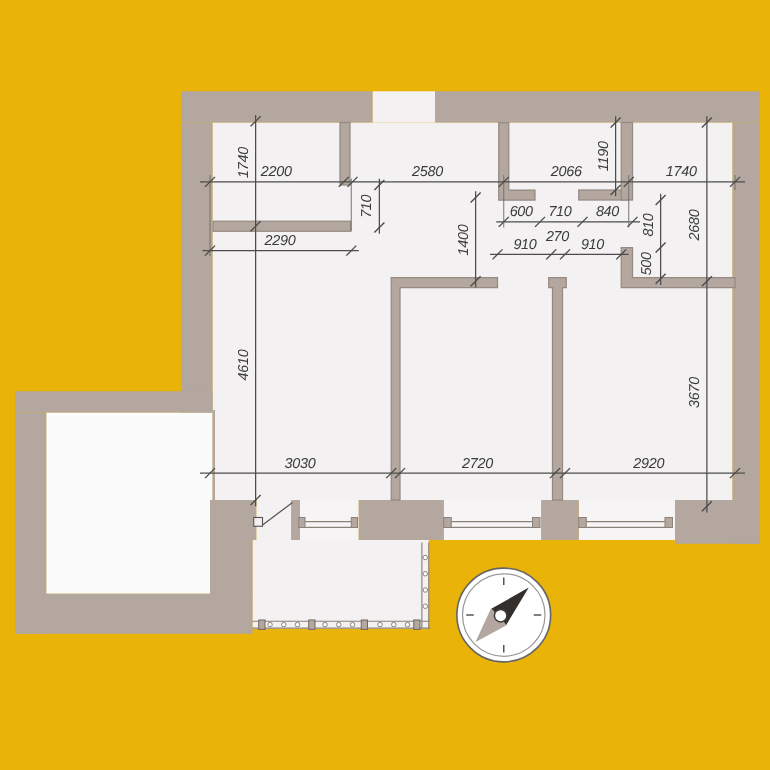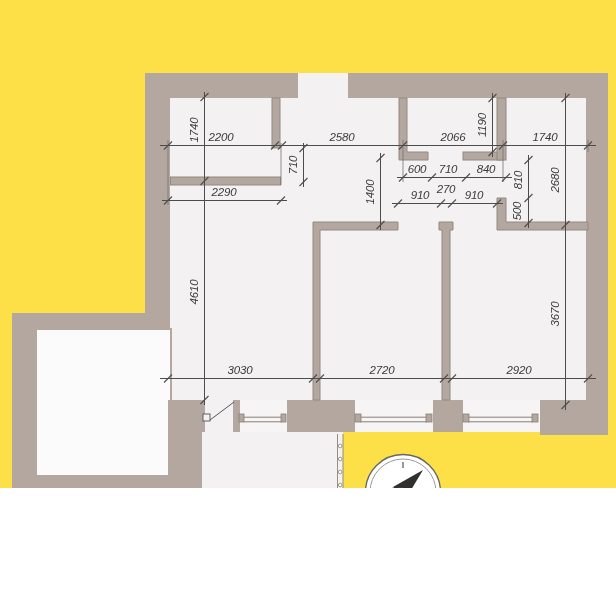--- a/index.html
+++ b/index.html
@@ -1,16 +1,16 @@
 <!DOCTYPE html>
 <html><head>
 <meta charset="utf-8">
 <style>
   html,body{margin:0;padding:0;background:#ffffff;}
-  .stage{position:relative;width:616px;height:488px;background:#fde047;overflow:hidden;
+  .stage{position:relative;width:616px;height:616px;background:#eab308;overflow:hidden;
          font-family:"Liberation Sans",sans-serif;}
   svg{position:absolute;left:0;top:0;}
   .dim-text{font:italic 11.5px "Liberation Sans",sans-serif;fill:#3b3b3b;letter-spacing:-0.2px;}
 </style>
 </head>
 <body>
 
 <div class="stage">
 <svg width="616" height="616" viewBox="0 0 616 616">
 

